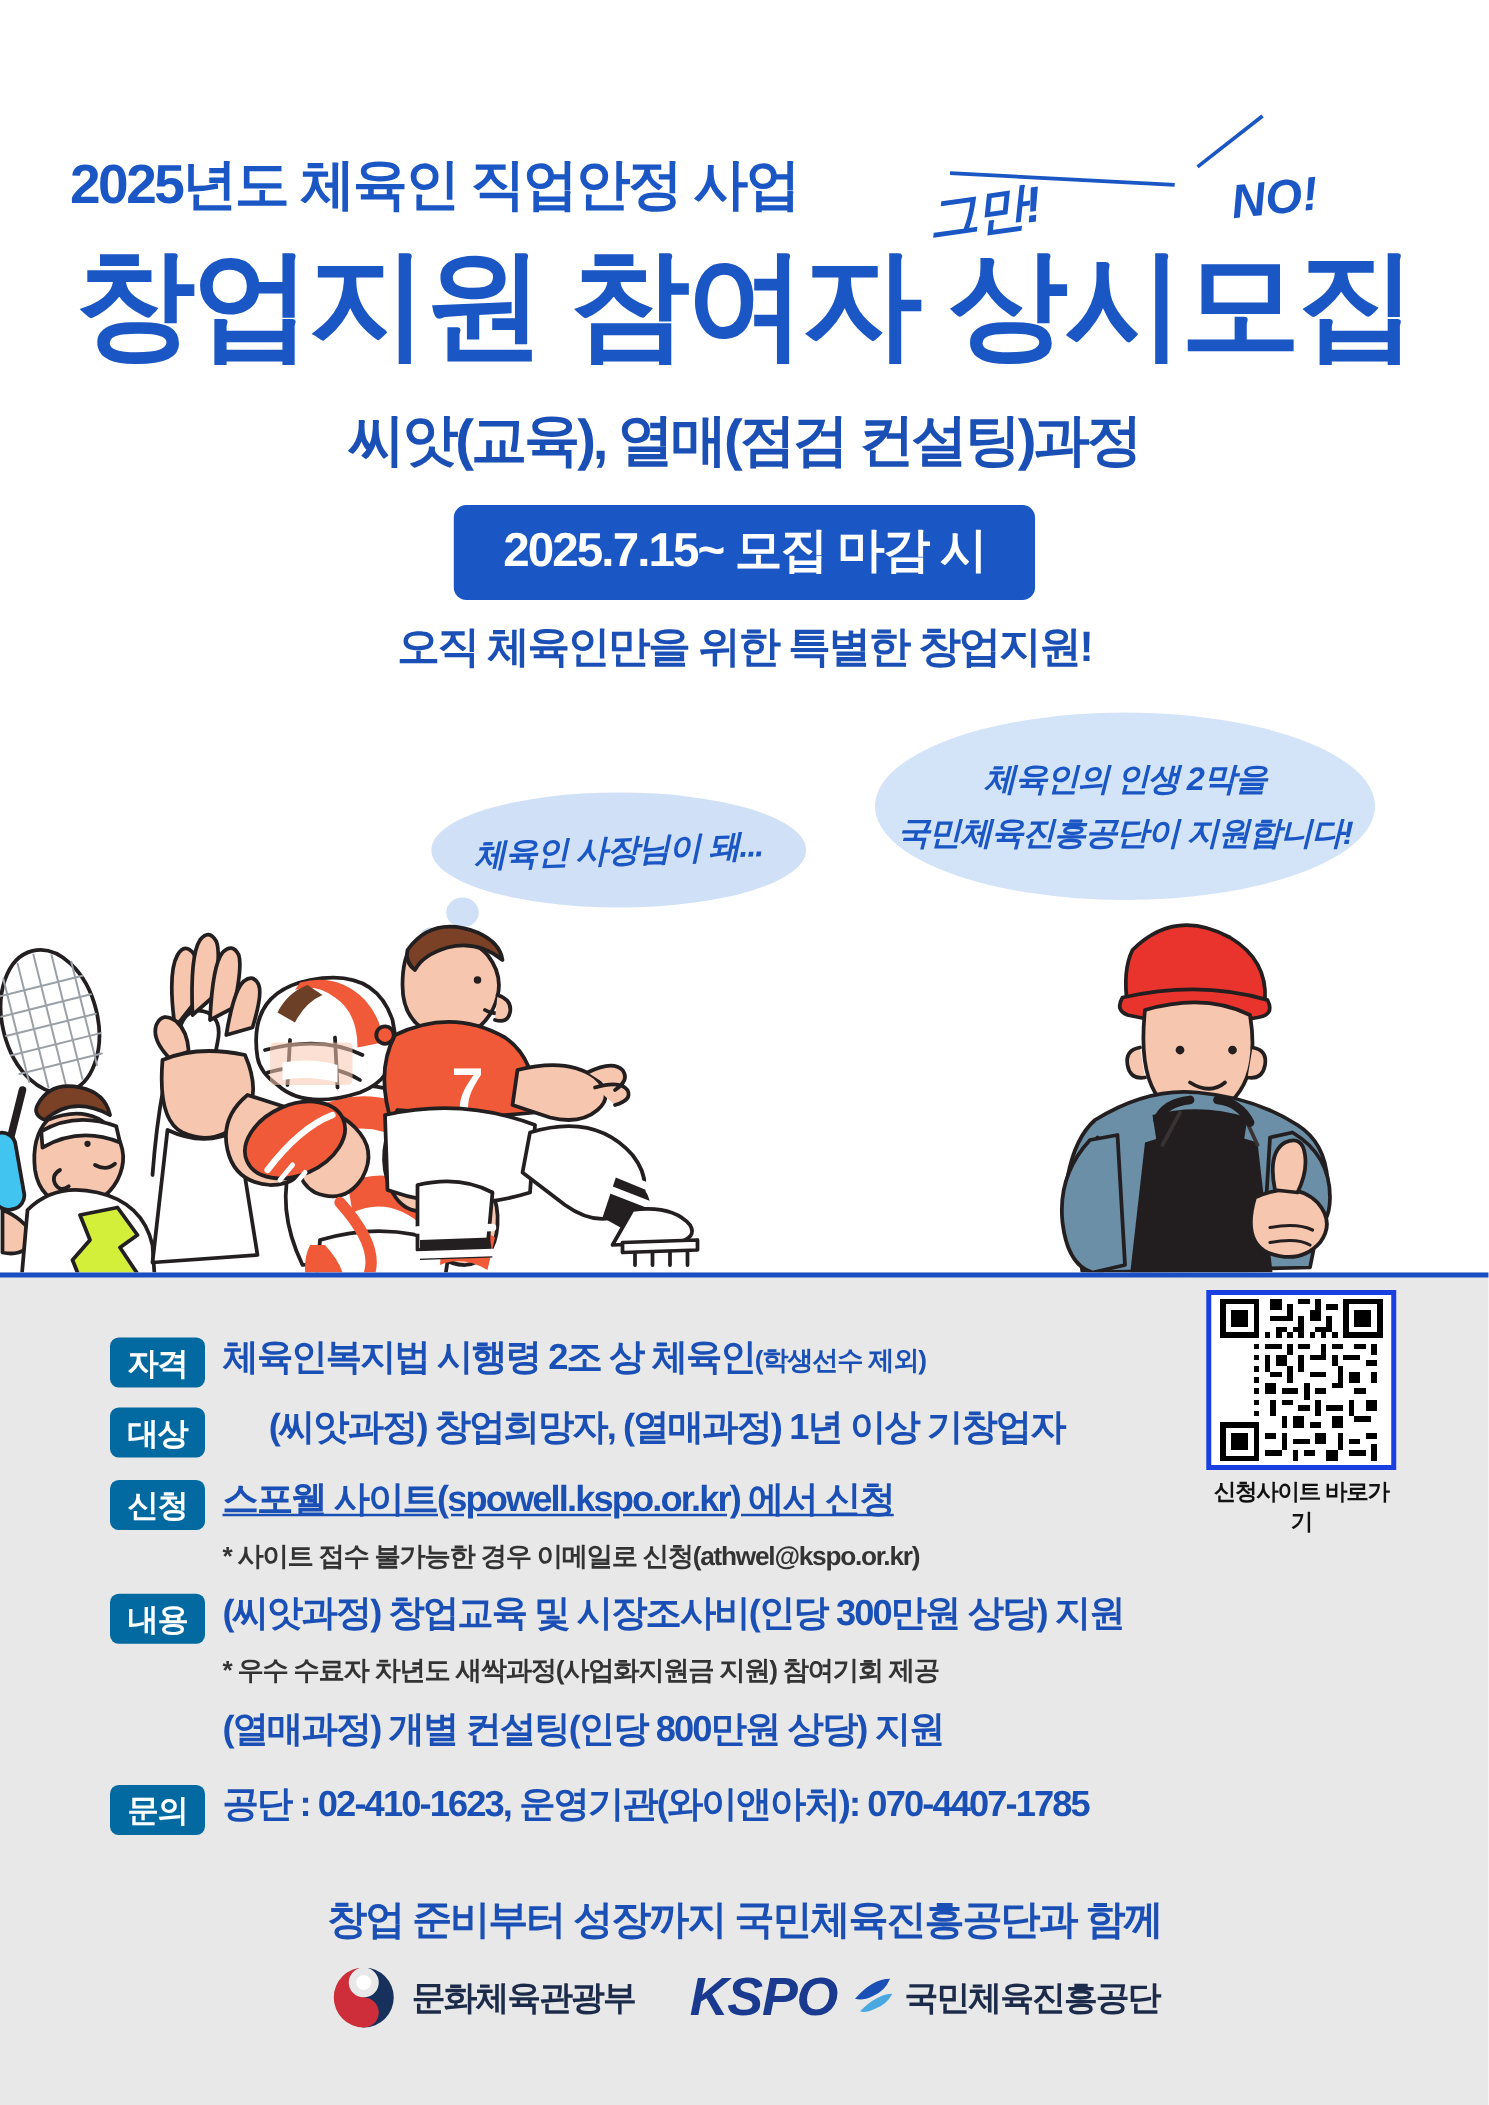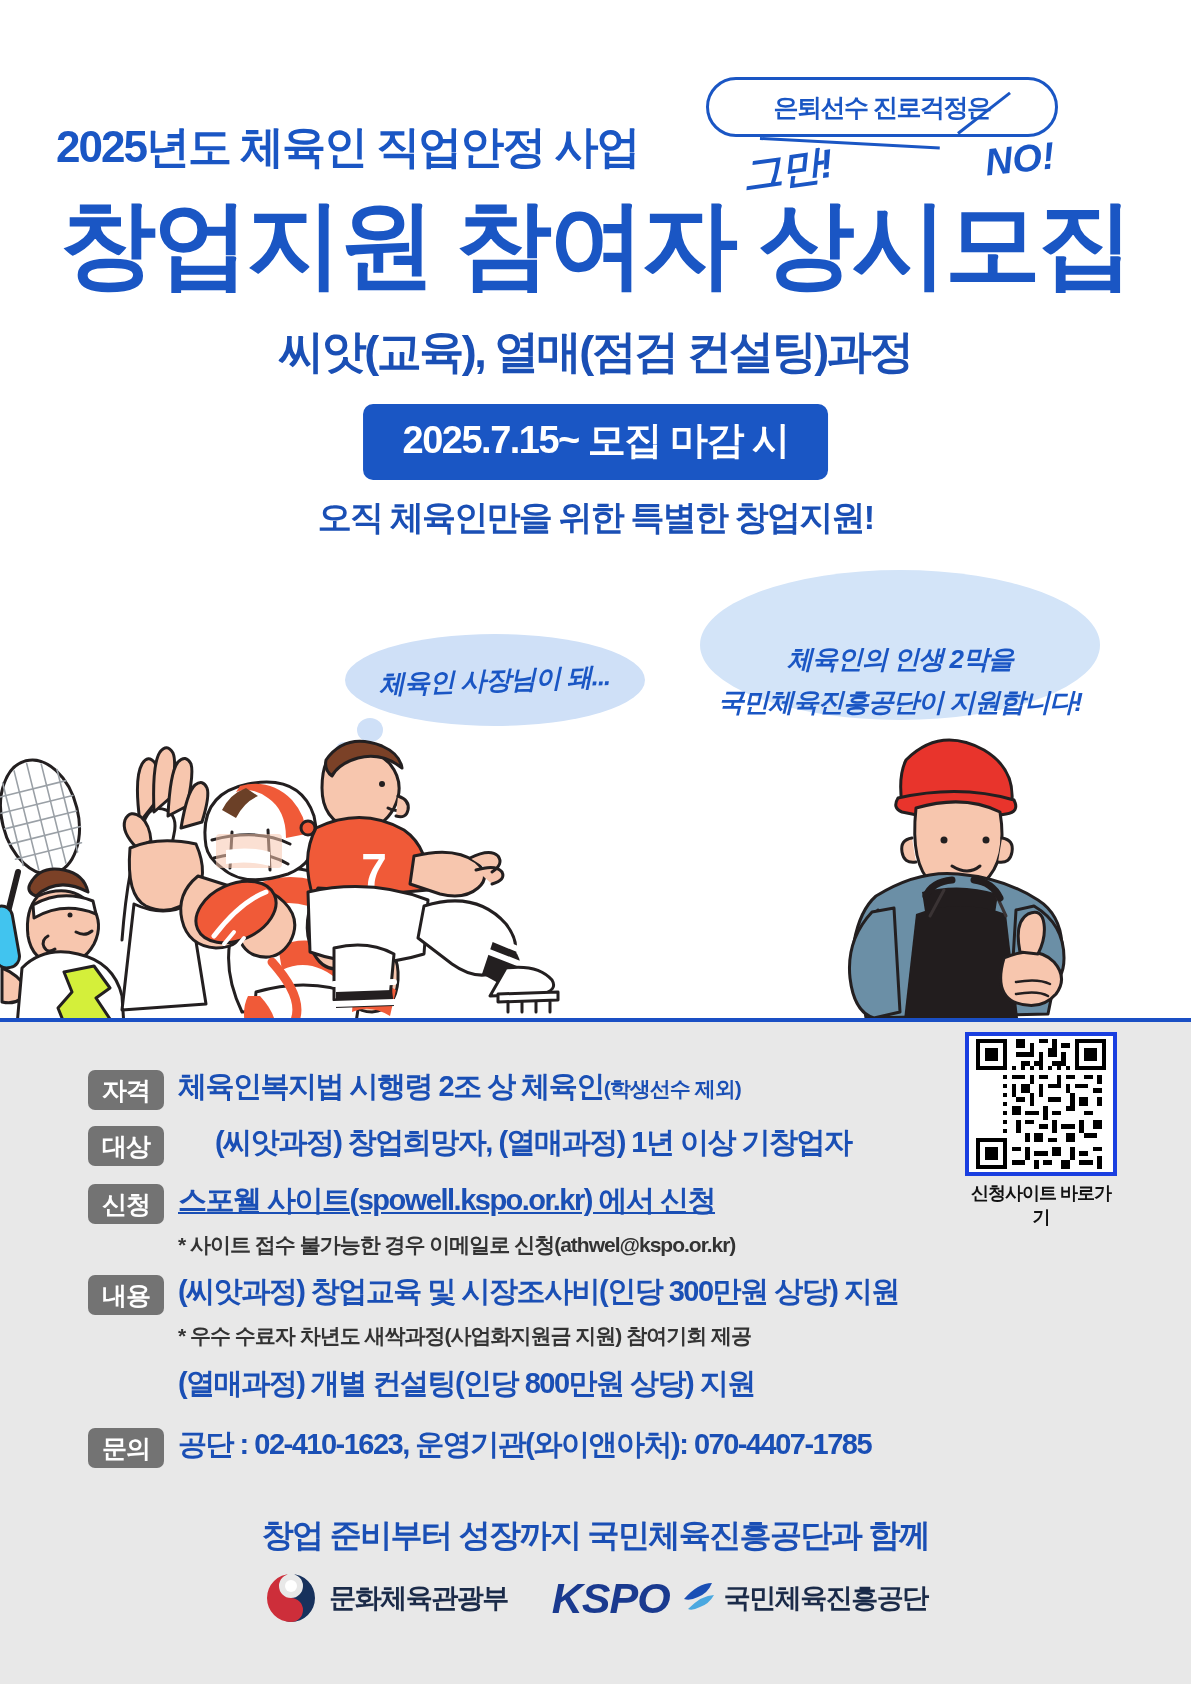--- a/index.html
+++ b/index.html
@@ -205,21 +205,21 @@
     position: absolute;
     left: 700px;
     top: 570px;
     width: 400px;
     height: 150px;
     background: #d3e4f8;
     border-radius: 50%/50%;
     display: flex;
     flex-direction: column;
     align-items: center;
-    justify-content: flex-end;
+    justify-content: center;
     gap: 8px;
   }
   .bubble-large span {
     font-size: 26px;
     font-weight: bold;
     color: #1a56c4;
     font-style: italic;
     letter-spacing: -1px;
     white-space: nowrap;
   }
@@ -252,21 +252,21 @@
   }
   .info-row {
     display: flex;
     align-items: flex-start;
     margin-bottom: 10px;
   }
   .tag {
     flex: 0 0 auto;
     width: 76px;
     height: 40px;
-    background: #737373;
+    background: #0369a1;
     color: #ffffff;
     font-size: 25px;
     font-weight: bold;
     border-radius: 7px;
     display: flex;
     align-items: center;
     justify-content: center;
     letter-spacing: -1px;
     margin-right: 14px;
     margin-top: 2px;
@@ -381,23 +381,20 @@
 </style>
 </head>
 <body>
 
 <div class="poster">
 
   <div class="top-section">
 
     <div class="kicker">2025년도 체육인 직업안정 사업</div>
 
-    <div class="pill-bubble">
-      <div class="pill-text">은퇴선수 진로걱정은</div>
-    </div>
     <div class="pill-tail"></div>
     <div class="hand-geuman">그만!</div>
     <div class="no-stroke"></div>
     <div class="no-mark">NO!</div>
 
     <div class="headline">창업지원 참여자 상시모집</div>
     <div class="subheadline">씨앗(교육), 열매(점검 컨설팅)과정</div>
     <div class="date-badge">2025.7.15~ 모집 마감 시</div>
     <div class="tagline">오직 체육인만을 위한 특별한 창업지원!</div>
 

